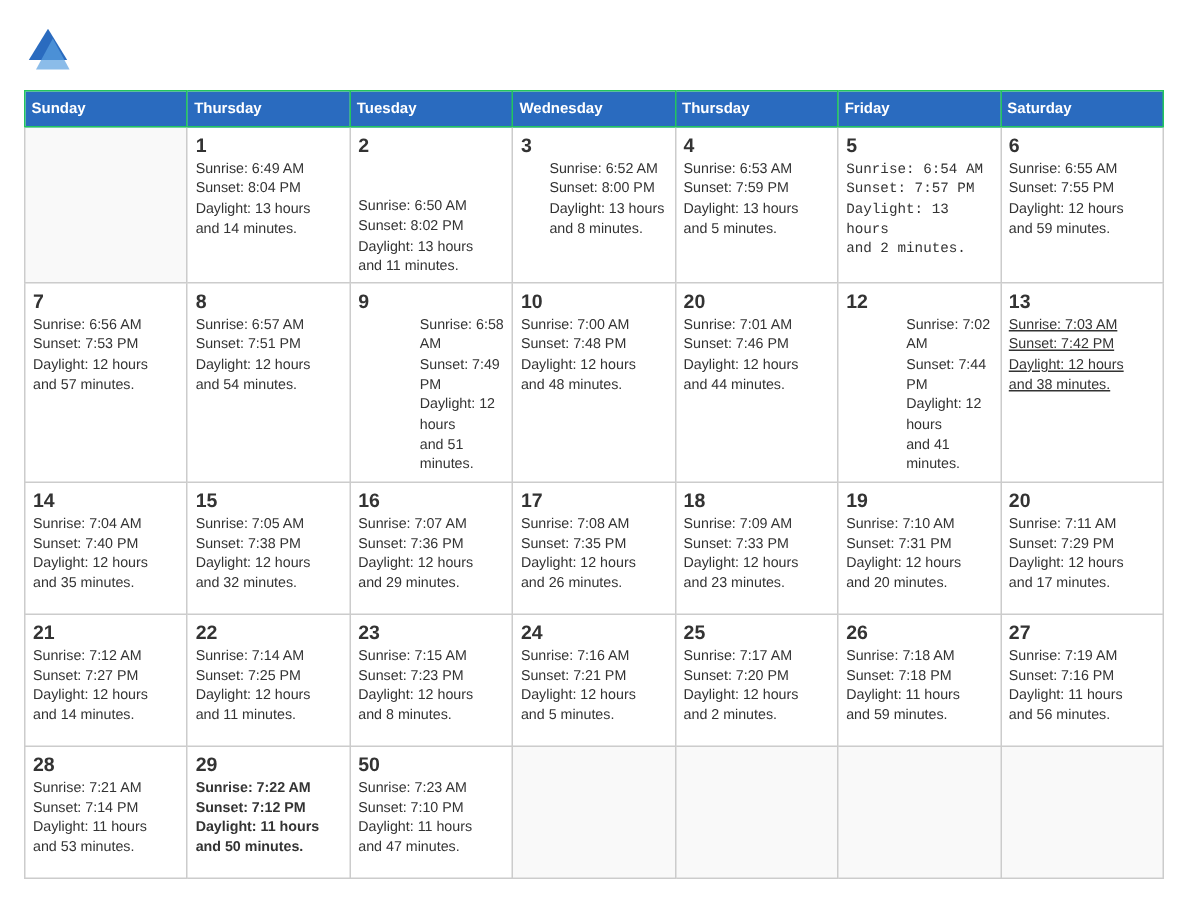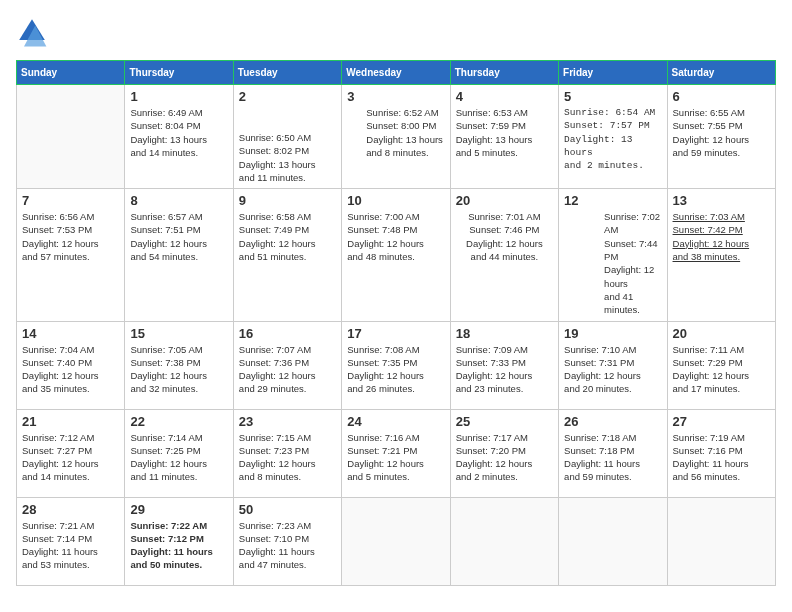--- a/index.html
+++ b/index.html
@@ -176,35 +176,35 @@
         </td>
         <td>
           <span class="day-num">8</span>
           <div class="day-info" style="white-space: pre-line;">Sunrise: 6:57 AM
 Sunset: 7:51 PM
 Daylight: 12 hours
 and 54 minutes.</div>
         </td>
         <td>
           <span class="day-num">9</span>
-          <div class="day-info" style="white-space: pre-line;">Sunrise: 6:58 AM
+          <div class="day-info" style="white-space: pre-line; margin-left: 41px;">Sunrise: 6:58 AM
 Sunset: 7:49 PM
 Daylight: 12 hours
 and 51 minutes.</div>
         </td>
         <td>
           <span class="day-num">10</span>
           <div class="day-info" style="white-space: pre-line;">Sunrise: 7:00 AM
 Sunset: 7:48 PM
 Daylight: 12 hours
 and 48 minutes.</div>
         </td>
         <td>
           <span class="day-num">20</span>
-          <div class="day-info" style="white-space: pre-line; text-align: center;">Sunrise: 7:01 AM
+          <div class="day-info" style="white-space: pre-line;">Sunrise: 7:01 AM
 Sunset: 7:46 PM
 Daylight: 12 hours
 and 44 minutes.</div>
         </td>
         <td>
           <span class="day-num">12</span>
           <div class="day-info" style="white-space: pre-line; margin-left: 40px;">Sunrise: 7:02 AM
 Sunset: 7:44 PM
 Daylight: 12 hours
 and 41 minutes.</div>

